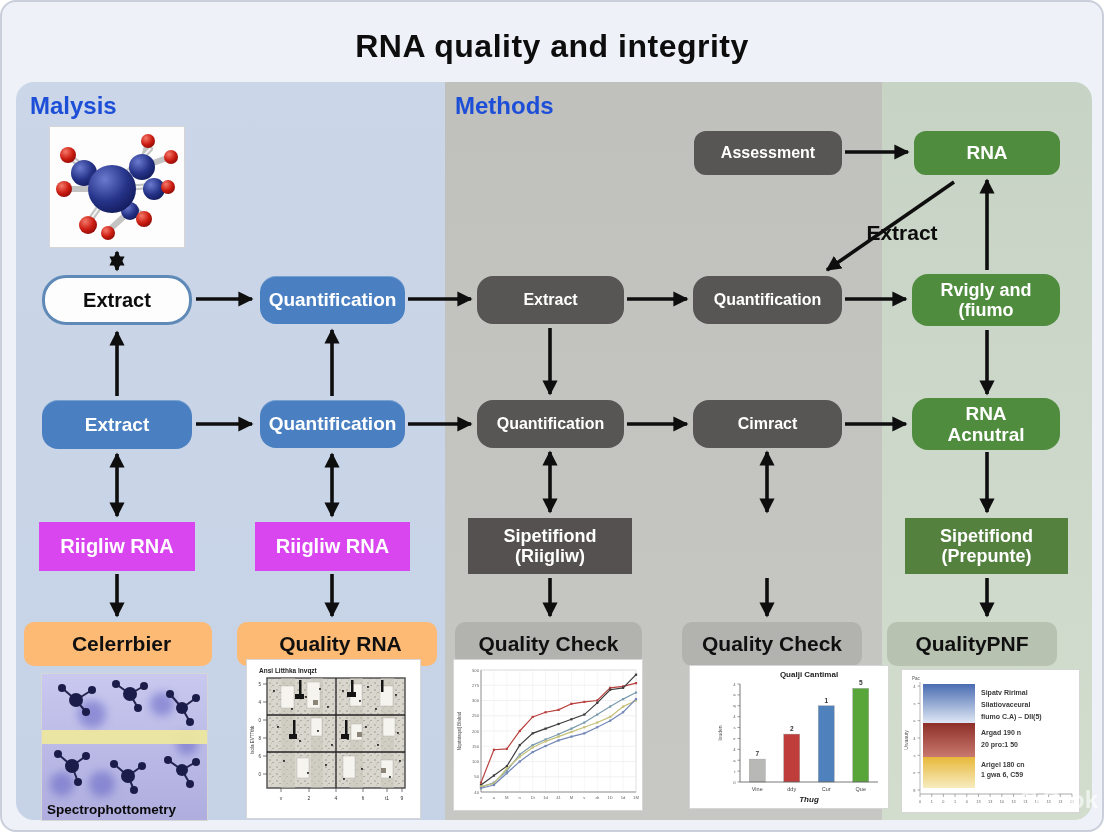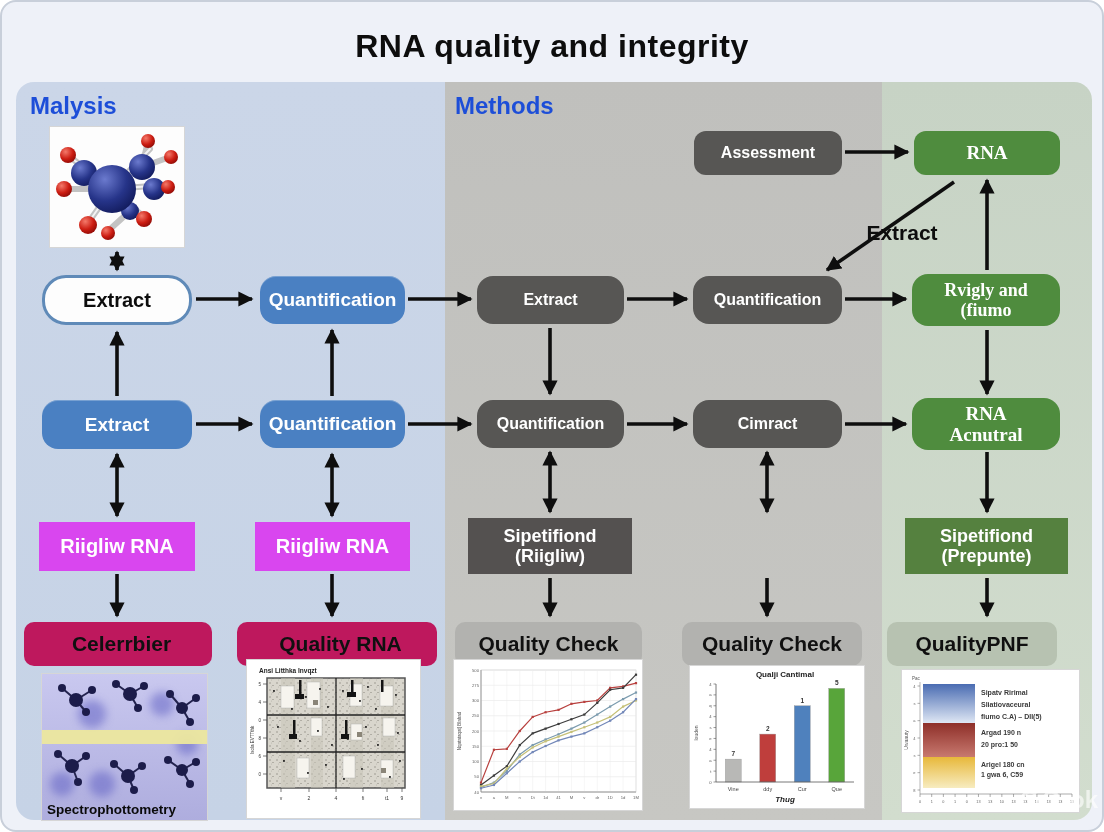--- a/index.html
+++ b/index.html
@@ -8,27 +8,27 @@
   #panels{position:absolute;left:14px;top:80px;width:1076px;height:738px;border-radius:18px;overflow:hidden;display:flex;}
   .panel{height:100%;}
   #panel-left{width:429px;background:linear-gradient(180deg,#cbd6e8,#c6d3e6);}
   #panel-middle{width:437px;background:linear-gradient(180deg,#c0c0bd,#c7c7c3);}
   #panel-right{width:210px;background:linear-gradient(180deg,#c7d3c5,#d2ddce);}
   .section-label{position:absolute;font-size:24px;font-weight:bold;color:#1d4ed8;}
   .box{position:absolute;display:flex;flex-direction:column;align-items:center;justify-content:center;
        text-align:center;font-weight:bold;color:#ffffff;line-height:1.12;box-sizing:border-box;}
   .r-blue{background:#4a80c2;border-radius:16px;font-size:19px;box-shadow:inset 0 1px 0 rgba(255,255,255,.25);}
   .r-gray{background:#575654;border-radius:16px;font-size:16px;}
-  .r-green{background:#4f8c3e;border-radius:16px;font-size:19px;font-family:Liberation Serif, serif;}
+  .r-green{background:#4f8c3e;border-radius:16px;font-size:19px;}
   .r-white{background:#fdfdfd;border:3px solid #5f8ab8;border-radius:24px;color:#0d0d0d;font-size:20px;}
   .rect-blue{background:#d946ef;font-size:20px;}
   .rect-gray{background:#545150;font-size:18px;}
   .rect-green{background:#55813f;font-size:18px;}
   .hdr{border-radius:10px;color:#101010;font-size:21px;}
-  .hdr-blue{background:#be185d;padding-left:7px;}
+  .hdr-blue{background:#fdba74;padding-left:7px;}
   .hdr-gray{background:#b2b2af;}
   .hdr-green{background:#b7c2b1;}
   .img-panel{position:absolute;background:#ffffff;box-shadow:0 0 0 1px #d6d6d6;}
   .img-panel svg{display:block;}
   #diag-label{position:absolute;left:852px;top:219px;width:96px;text-align:center;font-size:21px;font-weight:bold;color:#0d0d0d;}
   #arrows{position:absolute;left:0;top:0;pointer-events:none;}
   #watermark{position:absolute;left:1016px;top:784px;display:flex;align-items:center;
              color:rgba(255,255,255,.62);font-size:24px;font-weight:bold;}
 </style>
 </head>
@@ -461,21 +461,21 @@
         <rect x="103.4" y="79.28461538461538" width="2.2" height="2.2" fill="#7287b8"></rect>
         <rect x="116.31666666666666" y="75.53076923076924" width="2.2" height="2.2" fill="#7287b8"></rect>
         <rect x="129.23333333333332" y="72.24615384615385" width="2.2" height="2.2" fill="#7287b8"></rect>
         <rect x="142.15" y="66.14615384615385" width="2.2" height="2.2" fill="#7287b8"></rect>
         <rect x="155.06666666666666" y="59.57692307692307" width="2.2" height="2.2" fill="#7287b8"></rect>
         <rect x="167.98333333333332" y="51.130769230769225" width="2.2" height="2.2" fill="#7287b8"></rect>
         <rect x="180.9" y="37.9923076923077" width="2.2" height="2.2" fill="#7287b8"></rect>
       </svg>
   </div>
 
-  <div class="img-panel" style="left:688px;top:664px;width:174px;height:142px;">
+  <div class="img-panel" style="left:688px;top:664px;width:174px;height:142px;padding-left:24px;">
     <svg id="bar-chart" width="174" height="142" viewBox="0 0 174 142">
         <text x="95" y="11" font-size="8" fill="#222" text-anchor="middle" font-family="Liberation Sans, sans-serif" font-weight="bold">Qualji Cantimal</text>
         <line x1="23.5" y1="116" x2="26" y2="116" stroke="#555" stroke-width="0.6"></line>
         <text x="21.5" y="117.5" font-size="4.2" fill="#555" text-anchor="end" font-family="Liberation Sans, sans-serif">0</text>
         <line x1="23.5" y1="105.11111111111111" x2="26" y2="105.11111111111111" stroke="#555" stroke-width="0.6"></line>
         <text x="21.5" y="106.61111111111111" font-size="4.2" fill="#555" text-anchor="end" font-family="Liberation Sans, sans-serif">t</text>
         <line x1="23.5" y1="94.22222222222223" x2="26" y2="94.22222222222223" stroke="#555" stroke-width="0.6"></line>
         <text x="21.5" y="95.72222222222223" font-size="4.2" fill="#555" text-anchor="end" font-family="Liberation Sans, sans-serif">a</text>
         <line x1="23.5" y1="83.33333333333333" x2="26" y2="83.33333333333333" stroke="#555" stroke-width="0.6"></line>
         <text x="21.5" y="84.83333333333333" font-size="4.2" fill="#555" text-anchor="end" font-family="Liberation Sans, sans-serif">4</text>

